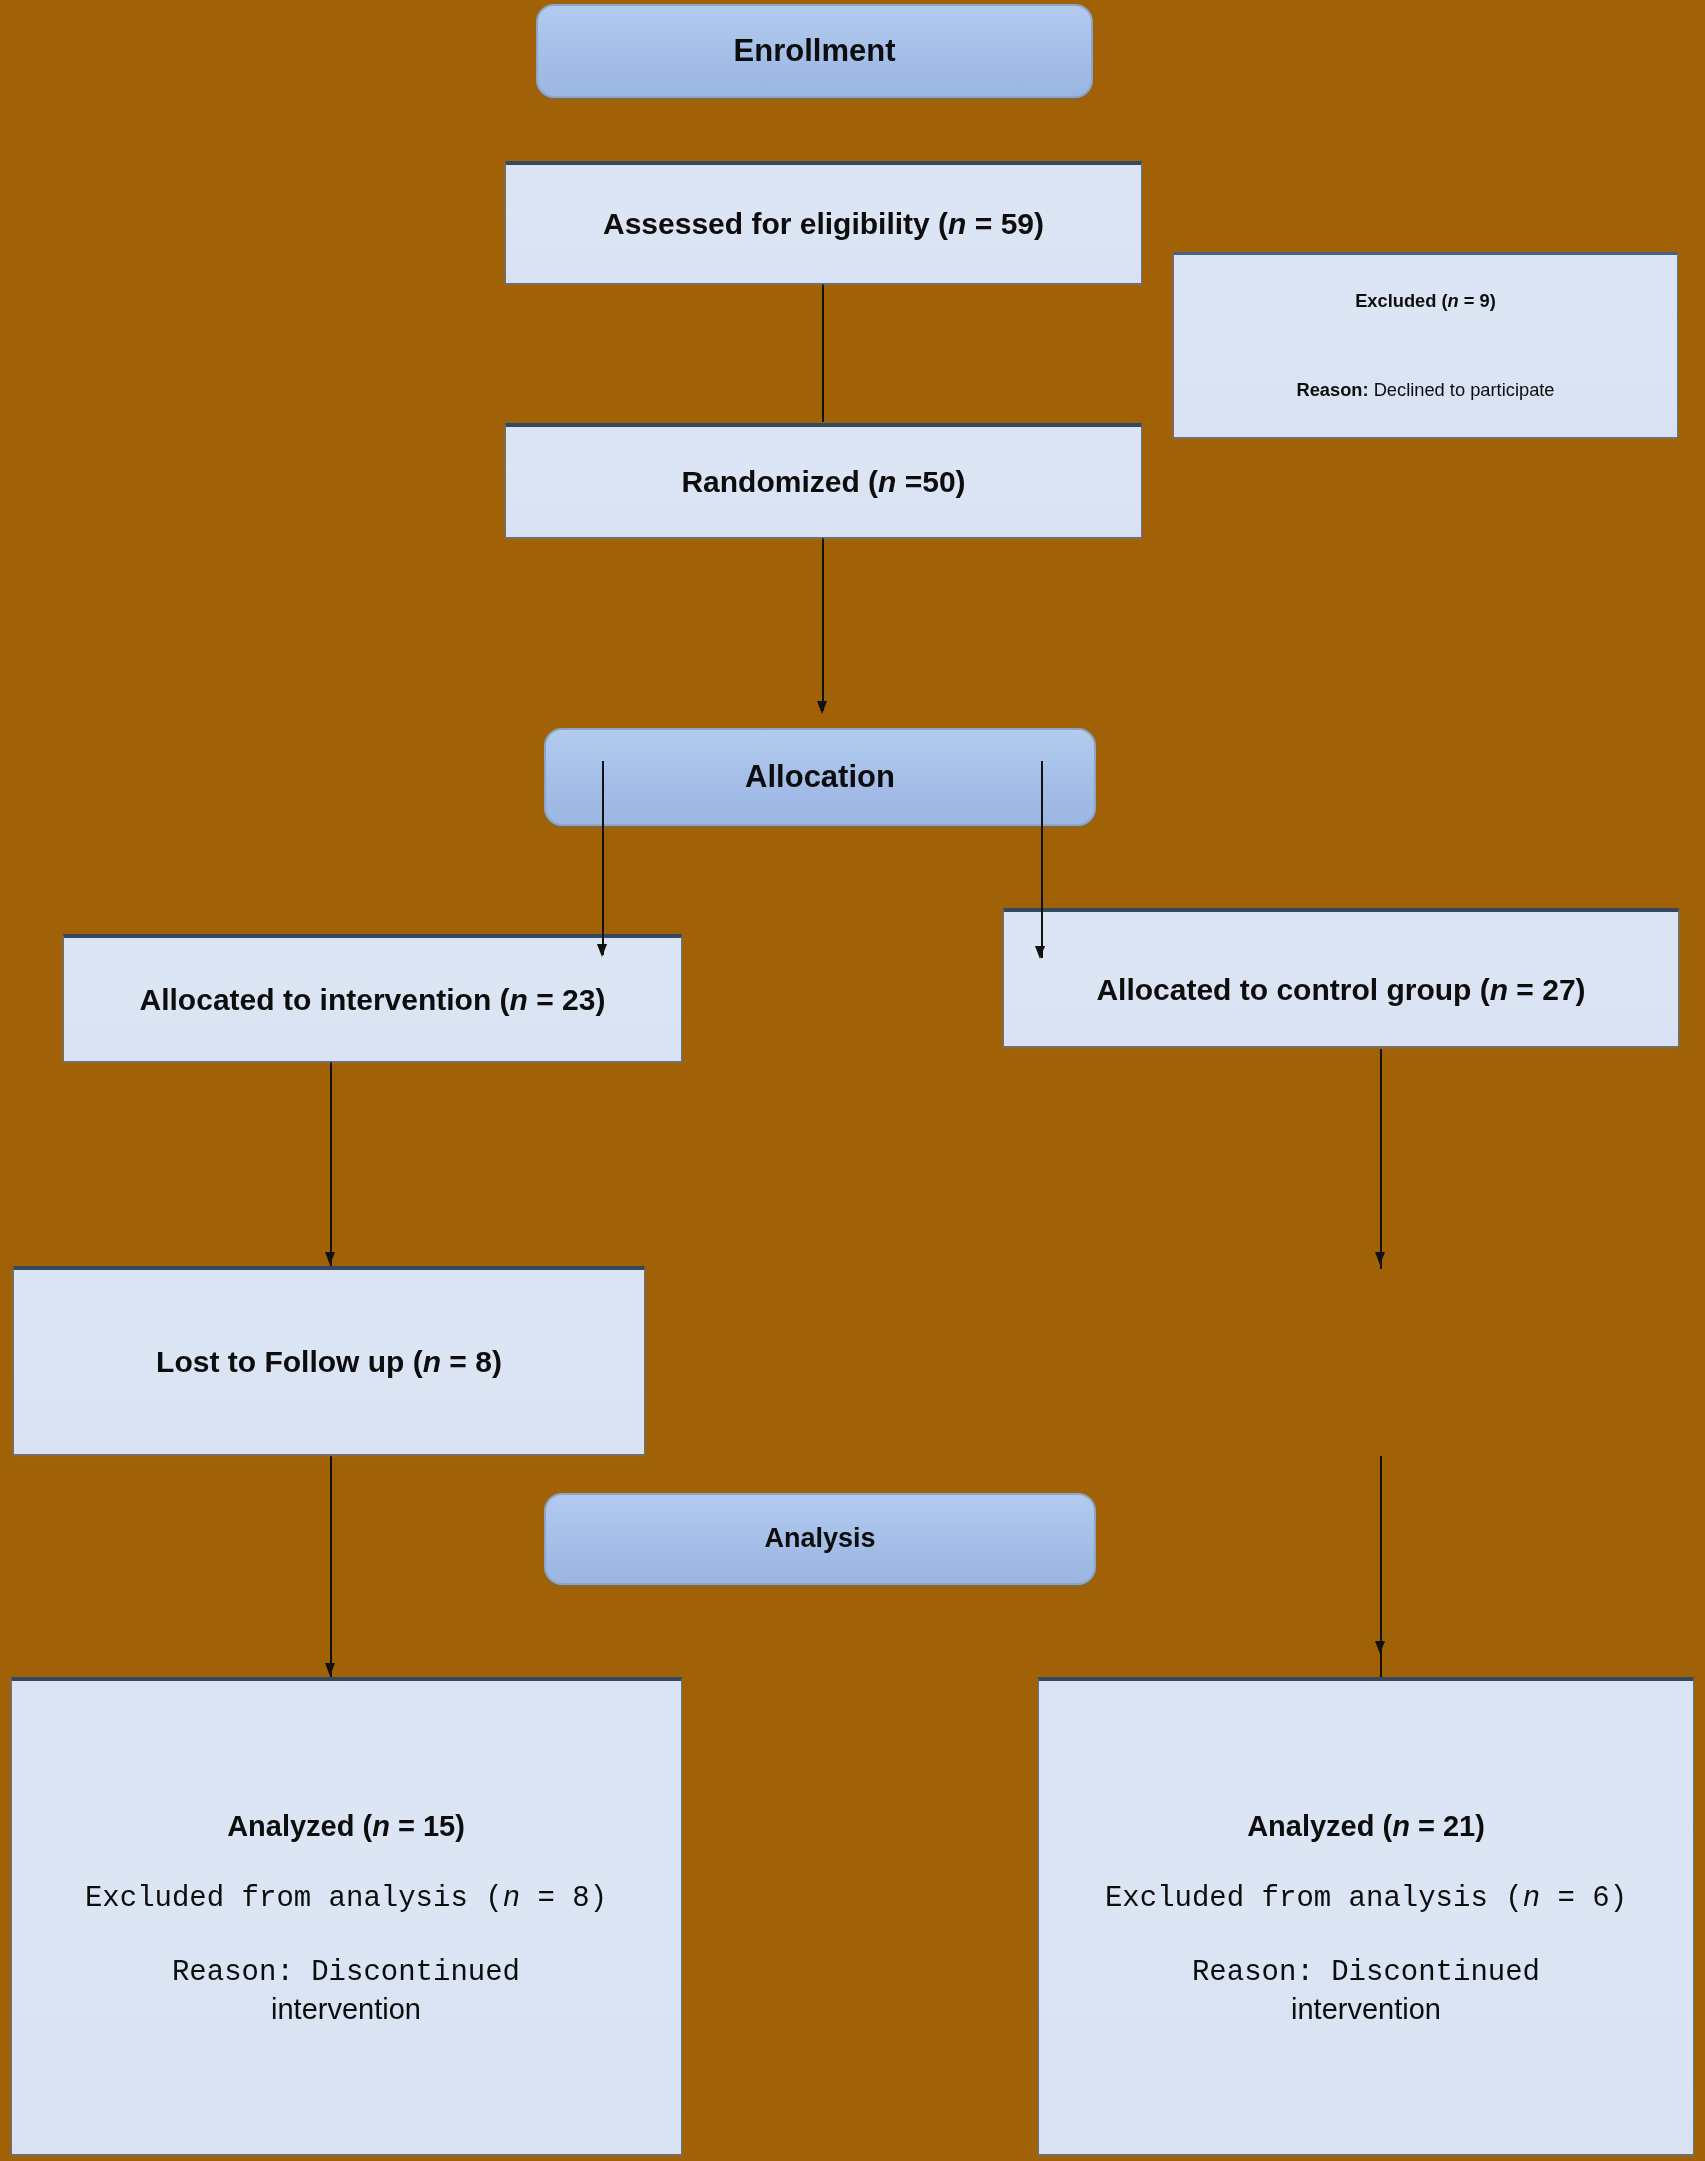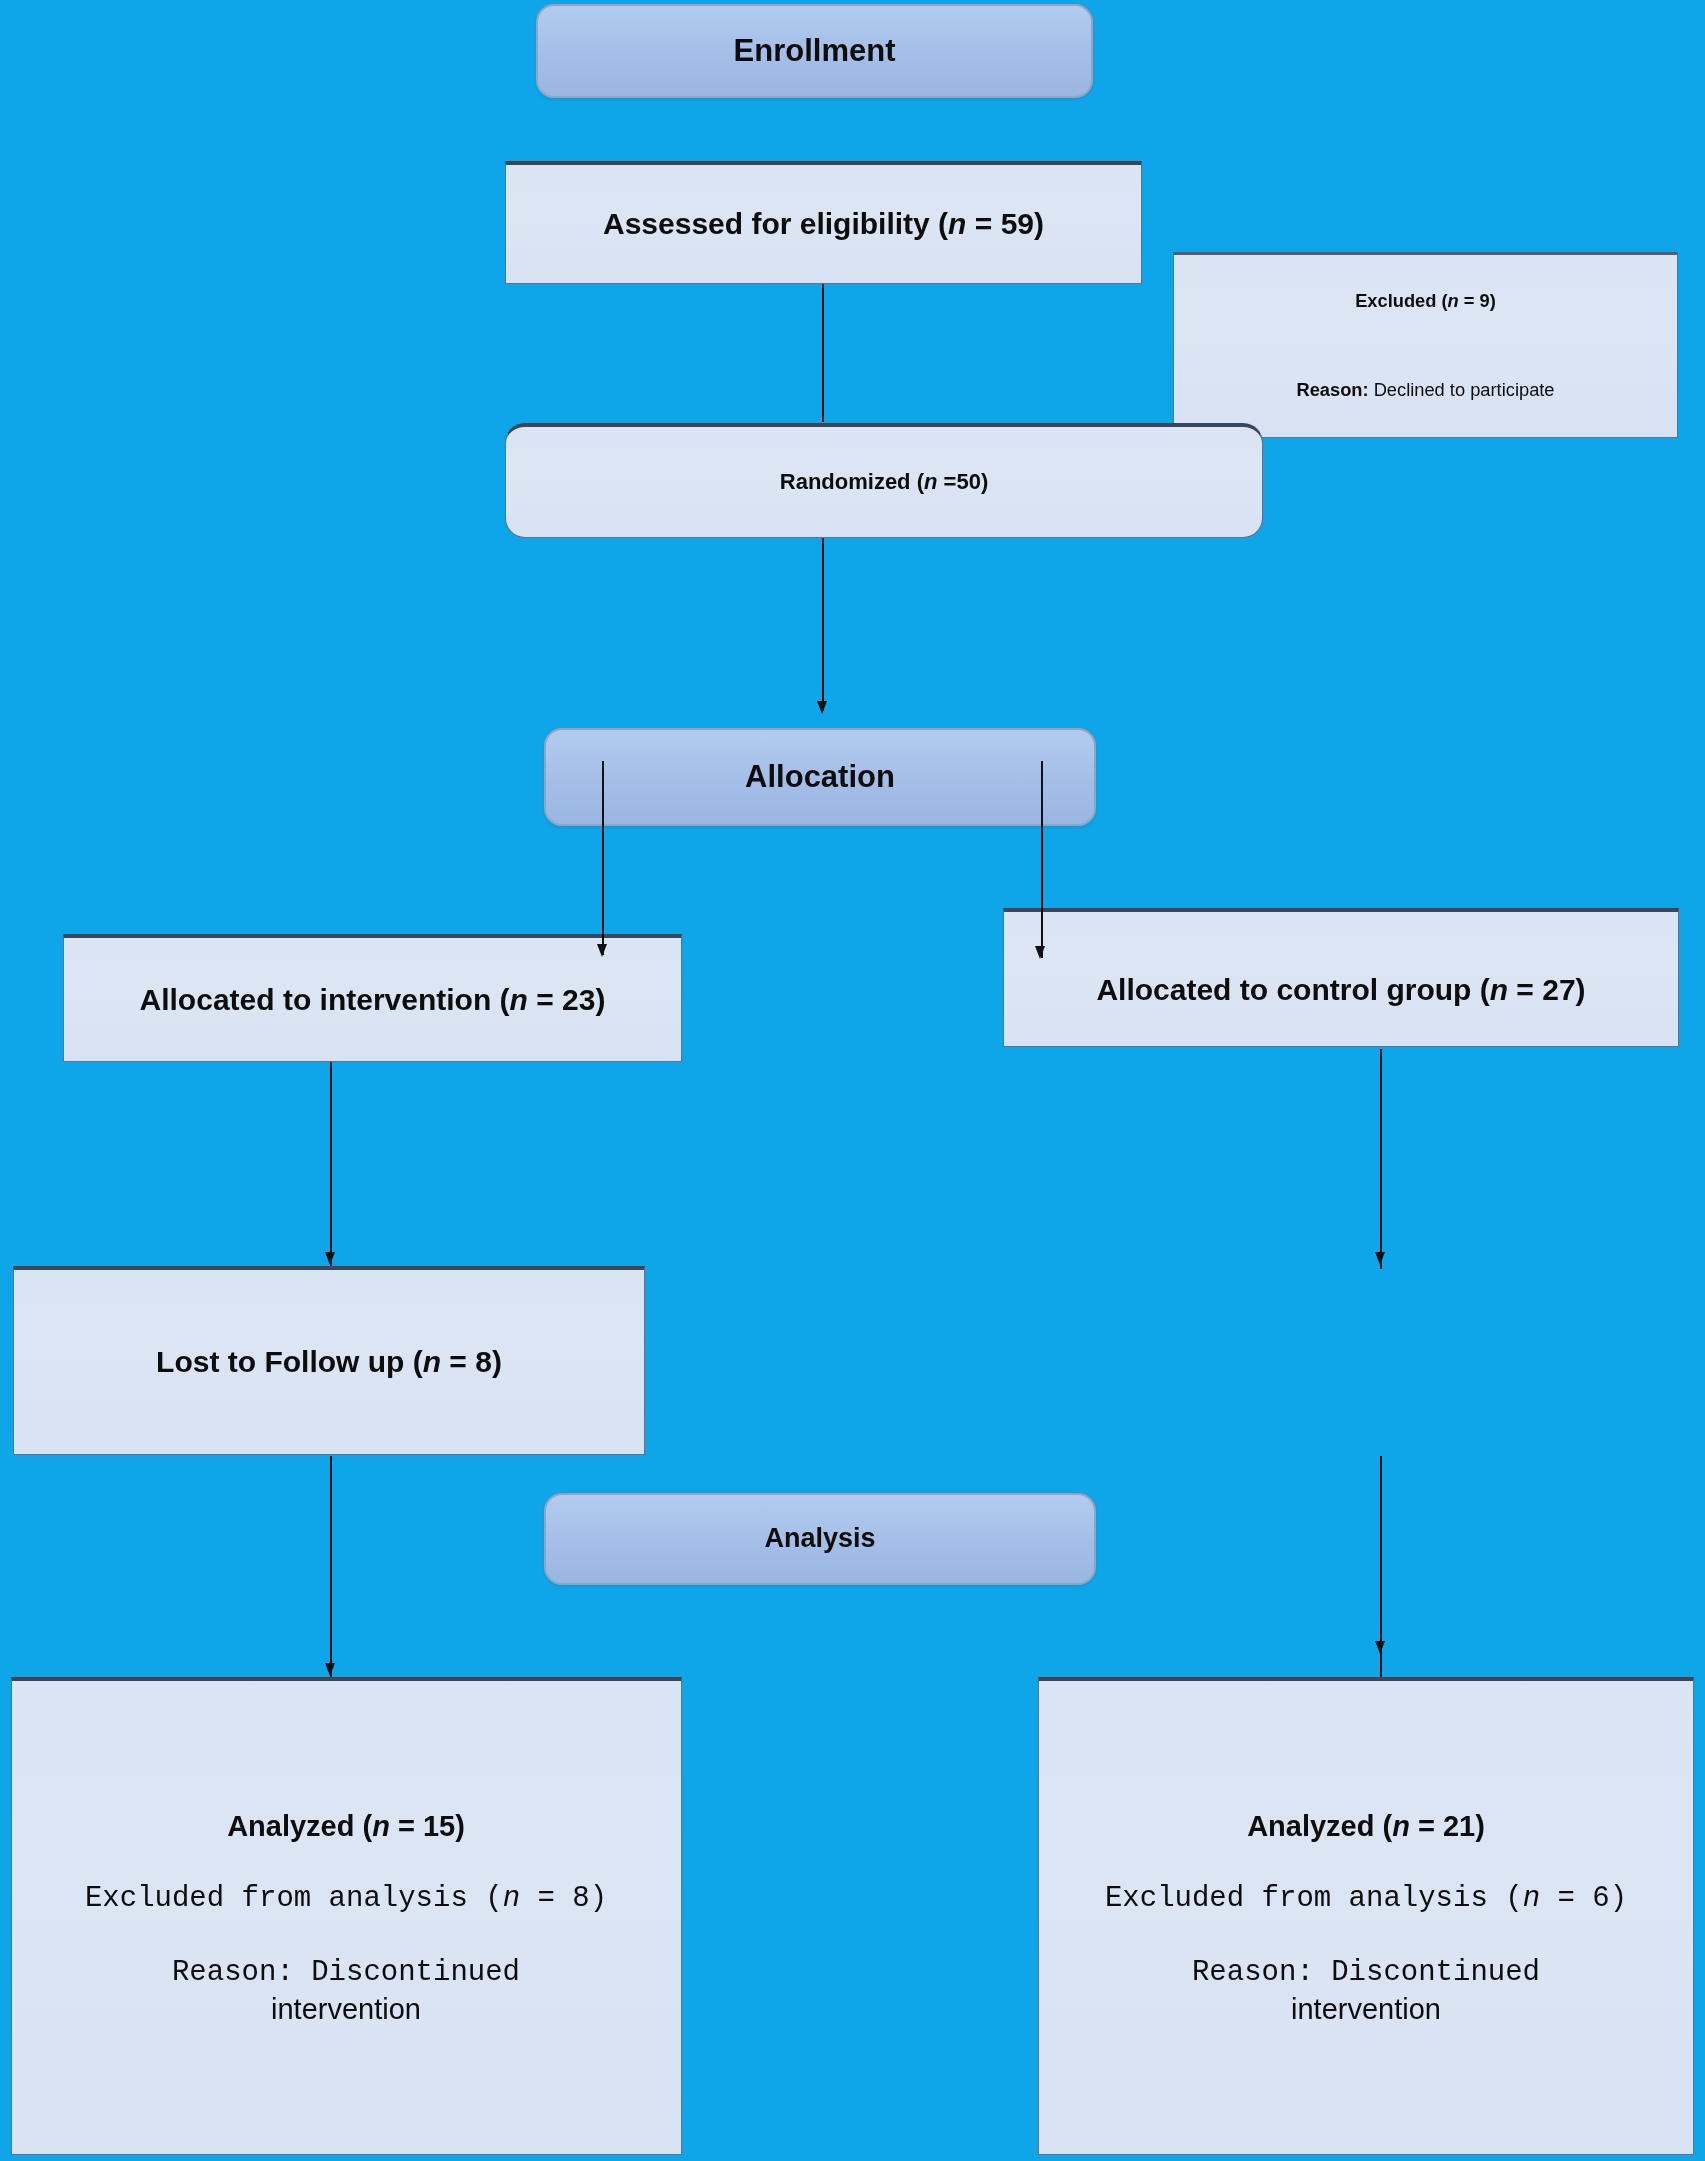--- a/index.html
+++ b/index.html
@@ -9,21 +9,21 @@
     background: #ffffff;
   }
   body {
     font-family: "Liberation Sans", sans-serif;
   }
 
   #diagram {
     position: relative;
     width: 1705px;
     height: 2161px;
-    background: #0ea5e9;
+    background: #a16207;
     overflow: hidden;
   }
 
   
   .node {
     position: absolute;
     box-sizing: border-box;
     display: flex;
     flex-direction: column;
     align-items: center;
@@ -83,21 +83,21 @@
     border-top: 13.6px solid #111111;
     z-index: 2;
   }
   .connector.over { z-index: 6; }
   .arrowhead.over { z-index: 6; }
 
   
   #node-enrollment      { left:536px; top:4.2px;    width:557px; height:94px;  font-size:31px; }
   #node-assessed        { left:505px;  top:161px;  width:637px; height:123px;  font-size:30px; }
   #node-excluded        { left:1173px; top:252px;  width:505px;  height:186px;  font-size:18.3px; }
-  #node-randomized      { left:505px;  top:423px;  width:758px; height:115px;  font-size:22px;border-radius:20px; }
+  #node-randomized      { left:505px;  top:423px;  width:637px; height:115px;  font-size:30px; }
   #node-allocation      { left:544px; top:728px; width:552px; height:98px;  font-size:31px; }
   #node-alloc-left      { left:26px;   top:934px; width:619px; height:128px;  font-size:30px;margin-left:37px; }
   #node-alloc-right     { left:996px; top:908px; width:676px; height:139px;  font-size:30px;margin-left:7px; }
   #node-lost-left       { left:13px;   top:1266px; width:632px; height:189px;  font-size:30px; }
   #node-lost-right      { left:996px; top:1266px; width:676px; height:189px;  font-size:30px; }
   #node-analysis        { left:544px; top:1493px; width:552px; height:92px;  font-size:27px; }
   #node-analyzed-left   { left:10.5px;   top:1677px; width:671px; height:478px;  font-size:29px; }
   #node-analyzed-right  { left:1038px; top:1677px; width:656px; height:478px;  font-size:29px; }
 </style>
 </head>

